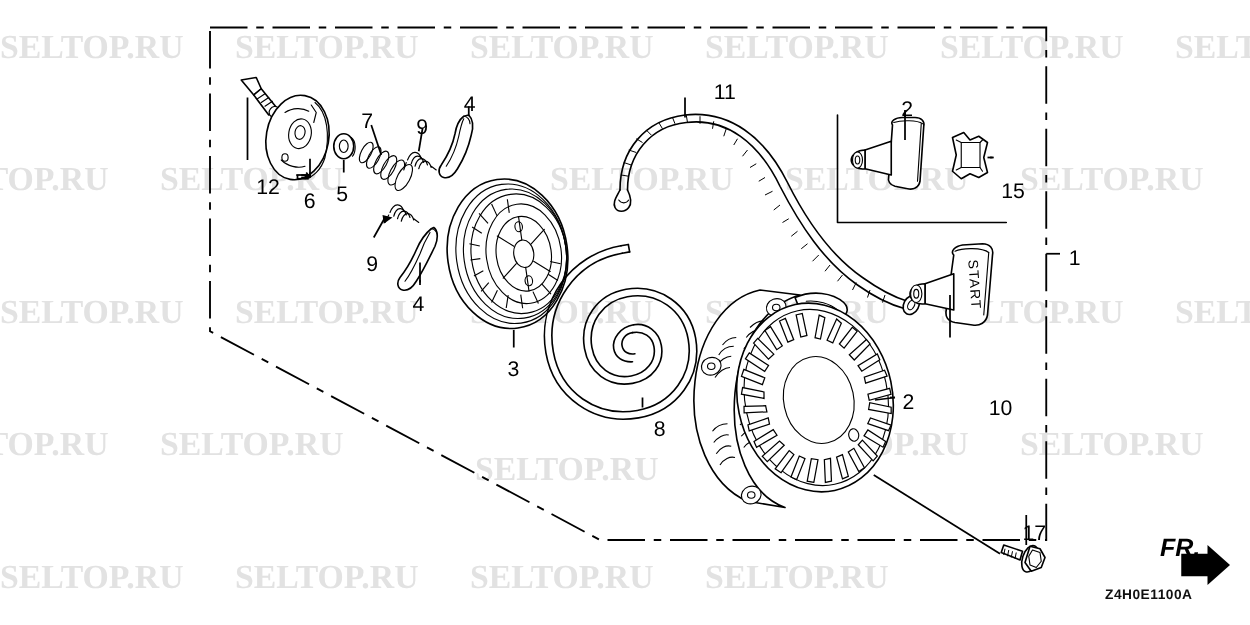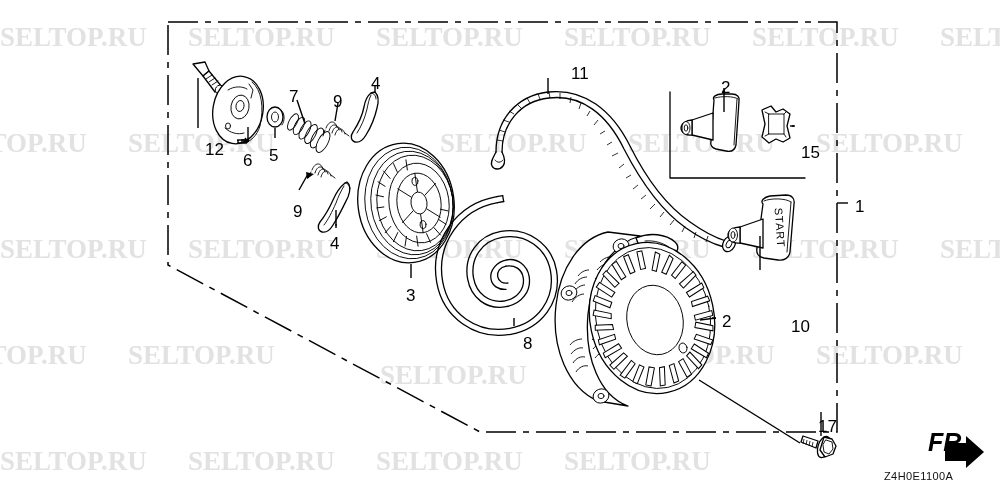--- a/index.html
+++ b/index.html
@@ -39,25 +39,26 @@
     line-height: 1;
     white-space: nowrap;
   }
   #partno {
     position: absolute;
     font-family: "Liberation Sans", sans-serif;
     font-size: 11px;
     letter-spacing: 0.4px;
     color: #111111;
     white-space: nowrap;
+    font-weight: bold;
   }
   #fr-label {
     position: absolute;
     font-family: "Liberation Sans", sans-serif;
-    font-size: 25px;
+    font-size: 20px;
     font-weight: bold;
     font-style: italic;
     color: #000000;
     white-space: nowrap;
   }
 </style>
 </head>
 <body>
 
 <div id="page">

